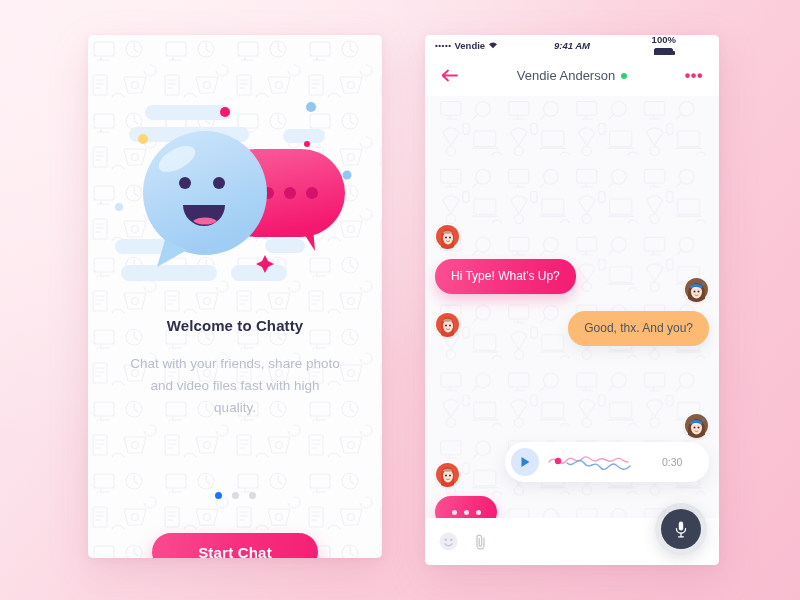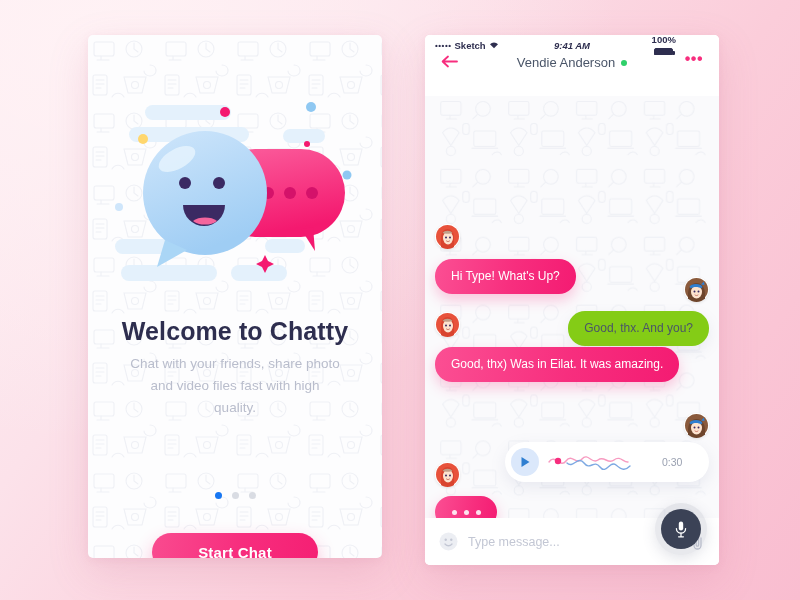--- a/index.html
+++ b/index.html
@@ -37,21 +37,21 @@
   
   #onboarding-screen { position: absolute; inset: 0; }
   .ob-art {
     position: absolute; left: 0; right: 0; top: 52px; height: 230px;
   }
   .ob-art svg { display:block; margin: 0 auto; }
 
   .ob-title {
     position: absolute; left: 0; right: 0; top: 282px;
     text-align: center;
-    font-size: 25px; font-weight: bold; letter-spacing: .1px;
+    font-size: 15px; font-weight: bold; letter-spacing: .1px;
     color: #2e2e4f;
   }
   .ob-sub {
     position: absolute; left: 40px; right: 40px; top: 318px;
     text-align: center;
     font-size: 13.5px; line-height: 22px;
     color: #b9bdcc;
   }
   .ob-dots {
     position: absolute; left: 0; right: 0; top: 457px;
@@ -91,21 +91,21 @@
     position: relative; background: #2e2e4f;
   }
   .battery::after {
     content:""; position:absolute; right:-3px; top:2.5px;
     width: 2px; height: 3.5px; background:#2e2e4f; border-radius: 0 1px 1px 0;
   }
 
   .chat-header {
     position: absolute; left: 0; right: 0; top: 20px; height: 41px;
     background: #ffffff;
-    display: flex; align-items: flex-start; padding: 0 16px;
+    display: flex; align-items: center; padding: 0 16px;
     z-index: 4;
   }
   .back-btn { width: 26px; cursor: pointer; display:flex; align-items:center; }
   .hdr-title-wrap {
     flex: 1; text-align: center;
     display: flex; align-items: center; justify-content: center; gap: 6px;
   }
   .hdr-title { font-size: 13px; color: #4a5568; font-weight: normal; }
   .online-dot { width: 6px; height: 6px; border-radius: 50%; background: #2fd06a; }
   .hdr-more {
@@ -132,21 +132,21 @@
     padding: 10px 16px;
     z-index: 2;
     white-space: nowrap;
   }
   .bubble.them {
     background: linear-gradient(100deg, #fb4f93 0%, #f72e7e 55%, #f41b72 100%);
     color: #ffffff;
     box-shadow: 0 6px 14px rgba(247,46,126,.26);
   }
   .bubble.me {
-    background: #84cc16;
+    background: #fdba74;
     color: #4a5568;
     box-shadow: 0 5px 14px rgba(120,130,160,.13);
   }
 
   .voice-bubble {
     position: absolute;
     background: #ffffff;
     border-radius: 20px;
     box-shadow: 0 5px 16px rgba(120,130,160,.14);
     display: flex; align-items: center;
@@ -292,21 +292,21 @@
     <button class="start-btn">Start Chat</button>
   </div>
 </div>
 
 <div class="phone" id="phone-right">
   <div id="chat-screen">
 
     <div class="statusbar">
       <div class="sb-left">
         <span class="sb-dots">•••••</span>
-        <span>Sketch</span>
+        <span>Vendie</span>
         <svg width="10" height="8" viewBox="0 0 10 8">
           <path d="M5 7.2L1 3.2a5.6 5.6 0 0 1 8 0z" fill="#2e2e4f"></path>
         </svg>
       </div>
       <div class="sb-mid">9:41 AM</div>
       <div class="sb-right">
         <span>100%</span>
         <span class="battery"></span>
       </div>
     </div>
@@ -385,21 +385,20 @@
           <circle cx="12.5" cy="12.5" r="11.5" fill="#e8523b"></circle>
           <path d="M6 14c0-6 3-9 6.5-9S19 8 19 14v11H6z" fill="#d9442f"></path>
           <ellipse cx="13" cy="14" rx="5" ry="6.5" fill="#fde3cf"></ellipse>
           <path d="M7.5 9c2-3 8-3 10 0-2 1-8 1-10 0z" fill="#c2a08a"></path>
           <circle cx="11" cy="13.5" r="1" fill="#3b2a63"></circle>
           <circle cx="15" cy="13.5" r="1" fill="#3b2a63"></circle>
           <path d="M11.5 17c1 .8 2 .8 3 0" stroke="#c46a5a" stroke-width=".9" fill="none" stroke-linecap="round"></path>
         </svg>
       </div>
 
-      <div class="bubble them" style="left:10px; top:251px;">Good, thx) Was in Eilat. It was amazing.</div>
 
       <div class="avatar" style="right:10px; top:317px;">
         <svg width="25" height="25" viewBox="0 0 25 25">
           <circle cx="12.5" cy="12.5" r="12.5" fill="#fff"></circle>
           <circle cx="12.5" cy="12.5" r="11.5" fill="#8a5a3c"></circle>
           <path d="M4 17c0-7 4-11 8.5-11S21 10 21 17v8H4z" fill="#6e452c"></path>
           <ellipse cx="12.5" cy="15" rx="5.5" ry="6.5" fill="#fde3cf"></ellipse>
           <path d="M5.5 10c1-4 12-4 13 0l-1.5 1.5c-2-2-8-2-10 0z" fill="#2f7fd1"></path>
           <path d="M17 7.5l3-3 .5 3.5z" fill="#2f7fd1"></path>
           <circle cx="10.5" cy="14.5" r="1" fill="#3b2a63"></circle>
@@ -442,21 +441,20 @@
       </div>
     </div>
 
     <div class="input-bar">
       <svg class="emoji-ic" width="19" height="19" viewBox="0 0 19 19">
         <circle cx="9.5" cy="9.5" r="9" fill="#eceef3"></circle>
         <circle cx="6.7" cy="7.8" r="1.2" fill="#c3c7d4"></circle>
         <circle cx="12.3" cy="7.8" r="1.2" fill="#c3c7d4"></circle>
         <path d="M6 12c2 2.3 5 2.3 7 0" fill="none" stroke="#c3c7d4" stroke-width="1.3" stroke-linecap="round"></path>
       </svg>
-      <input class="type-input" type="text" placeholder="Type message..." style="">
       <svg class="clip-ic" width="14" height="18" viewBox="0 0 14 18">
         <path d="M10 5v7.5a3.5 3.5 0 0 1-7 0V4.5a2.3 2.3 0 0 1 4.6 0V12a1.2 1.2 0 0 1-2.4 0V5.5" fill="none" stroke="#c3c7d4" stroke-width="1.3" stroke-linecap="round"></path>
       </svg>
     </div>
 
     <div class="mic-btn">
       <div class="mic-inner">
         <svg width="14" height="19" viewBox="0 0 14 19">
           <rect x="4.8" y="1.5" width="4.4" height="9" rx="2.2" fill="#fff"></rect>
           <path d="M2.4 8.6a4.6 4.6 0 0 0 9.2 0" fill="none" stroke="#fff" stroke-width="1.3" stroke-linecap="round"></path>

